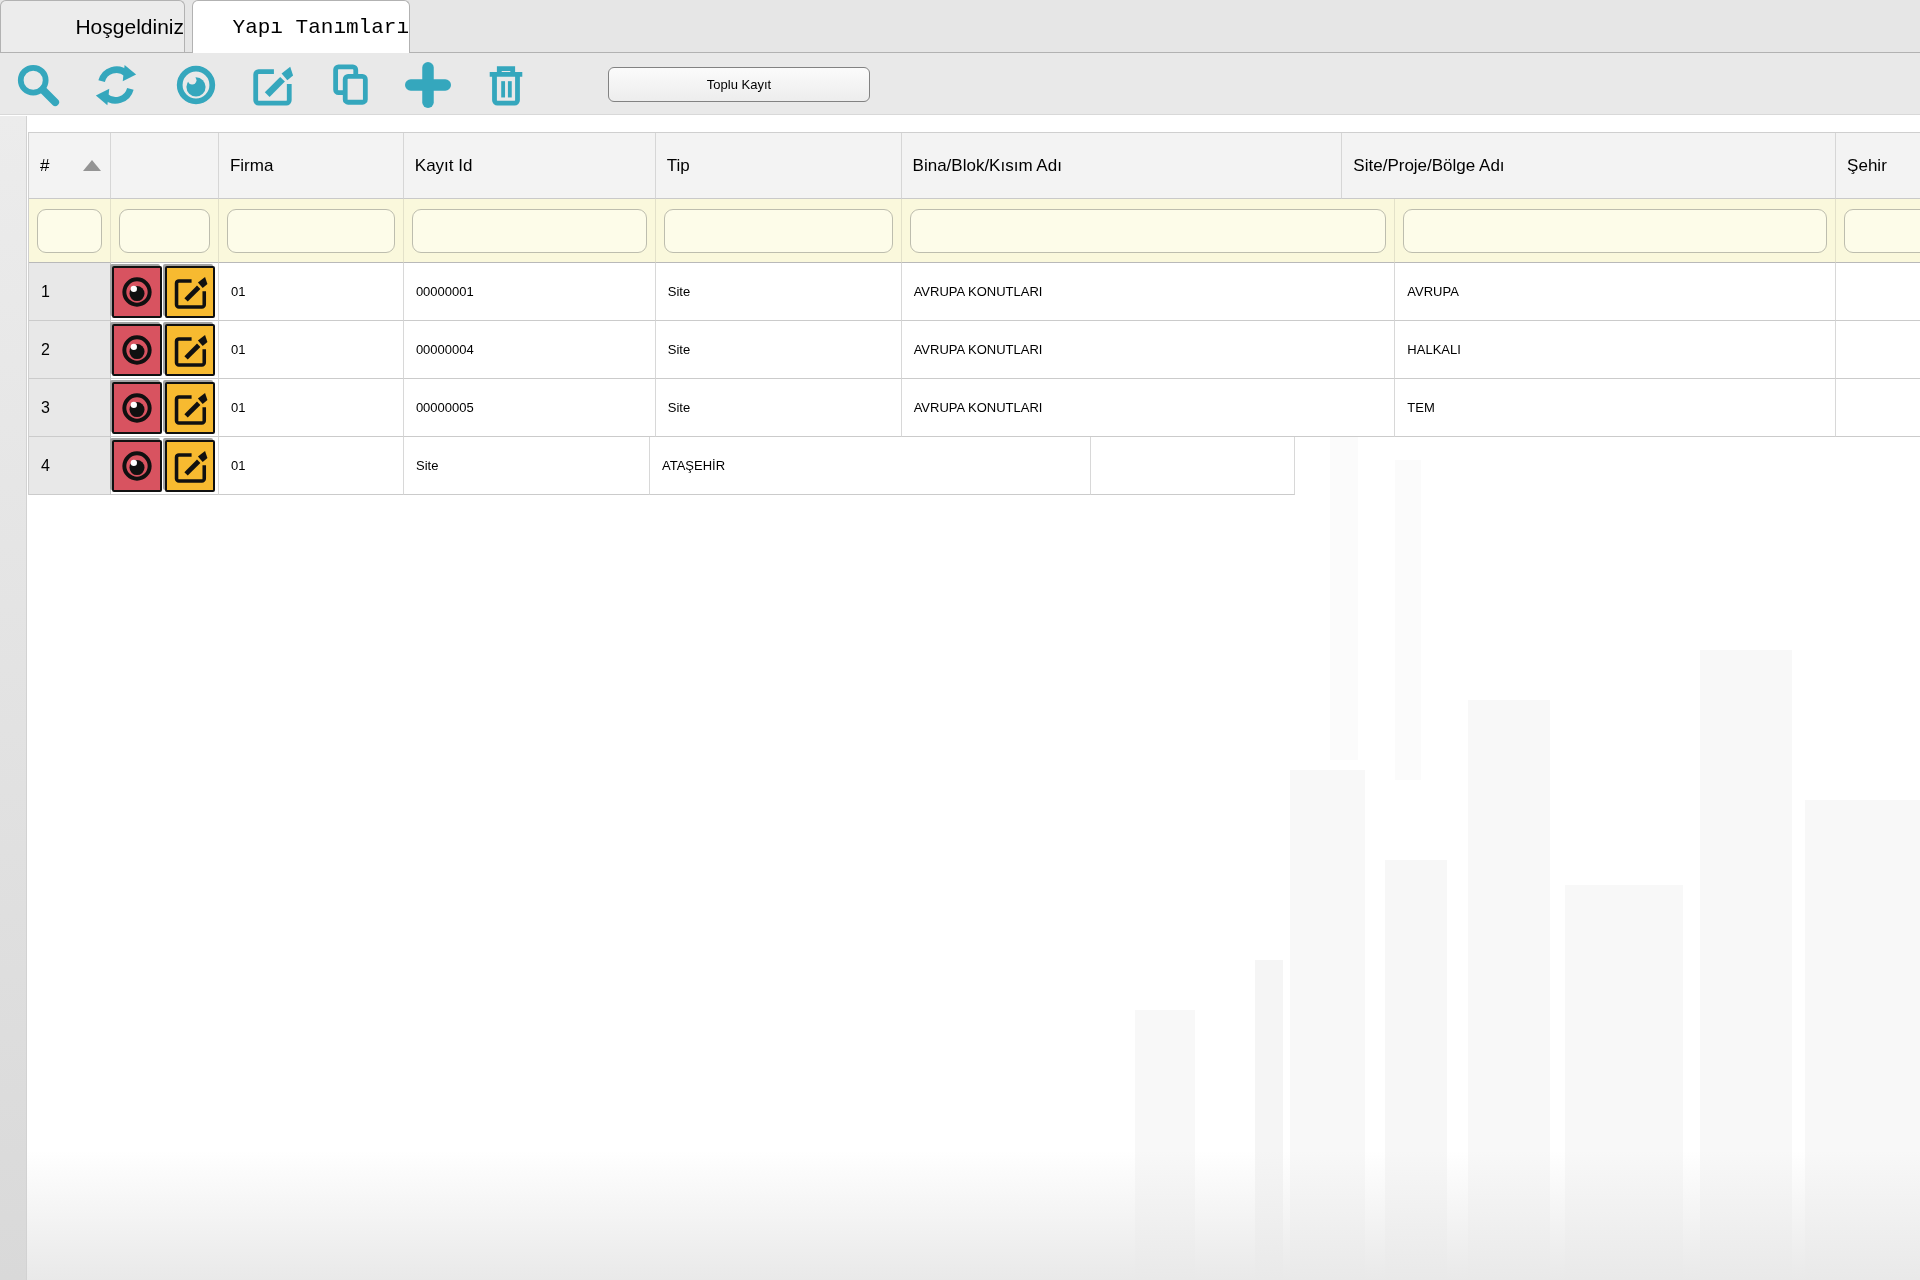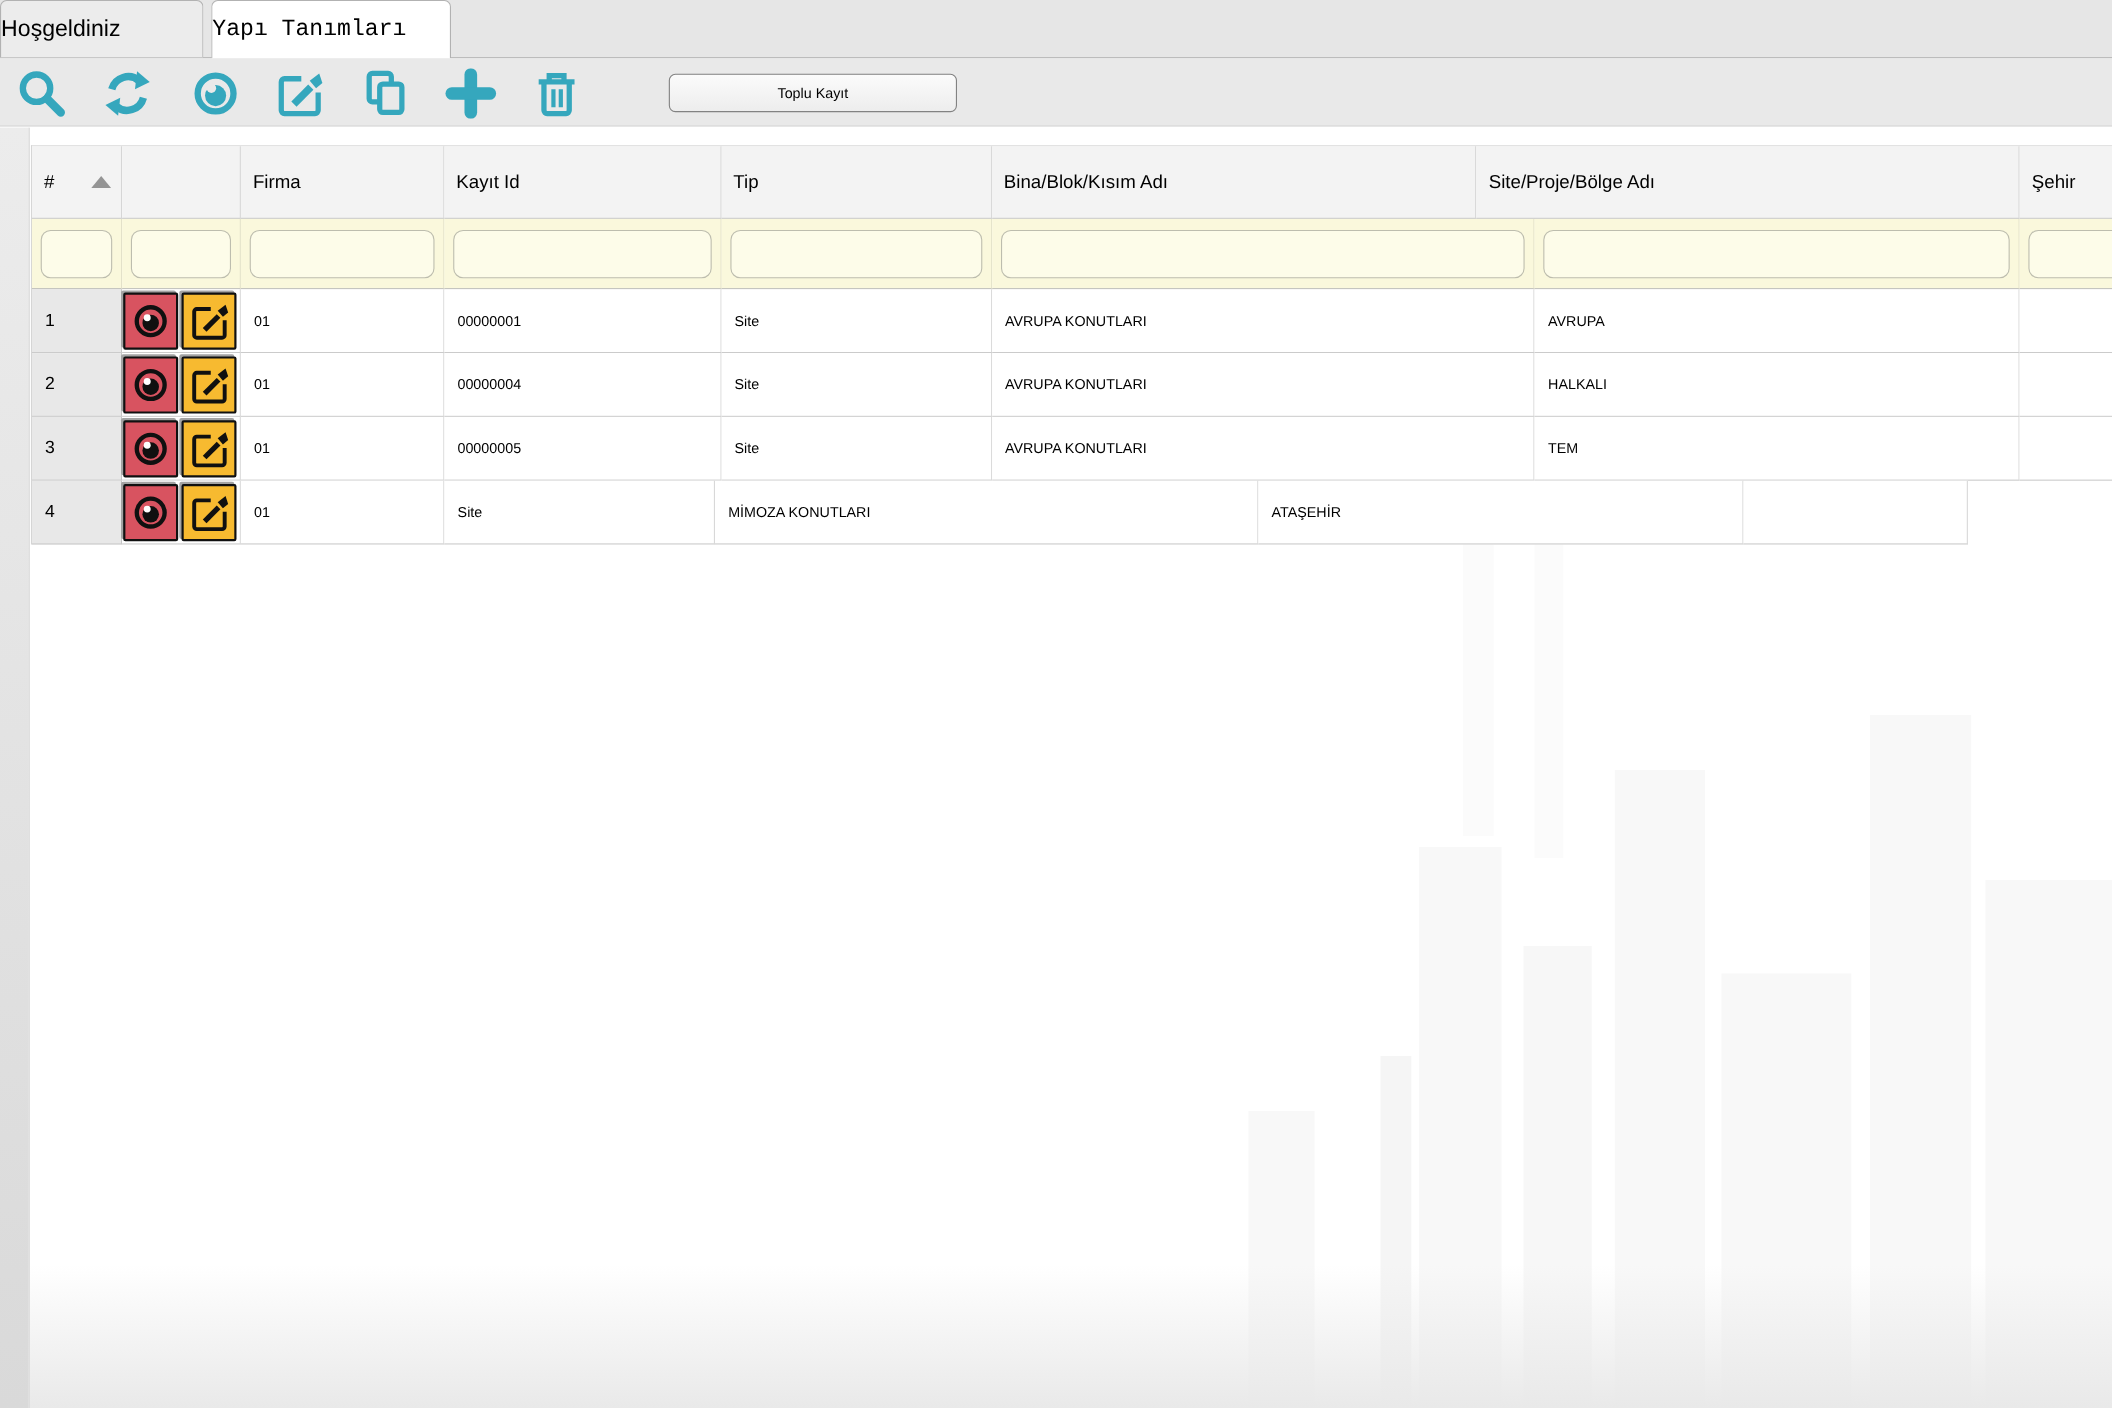--- a/index.html
+++ b/index.html
@@ -9,21 +9,21 @@
     font-family:"Liberation Sans","DejaVu Sans",sans-serif;
     color:#000;
   }
   
   .tabbar{
     position:absolute;left:0;top:0;width:1920px;height:53px;
     background:#e6e6e6;border-bottom:1px solid #b2b2b2;box-sizing:border-box;
   }
   .tab{
     position:absolute;top:0;height:52px;box-sizing:border-box;
-    display:flex;align-items:center;justify-content:flex-start;
+    display:flex;align-items:center;justify-content:flex-end;
     font-size:21px;cursor:default;
   }
   .tab.inactive{
     left:0;width:185px;background:#ececec;
     border:1px solid #b2b2b2;border-bottom:none;border-radius:6px 6px 0 0;
   }
   .tab.active{
     left:192px;width:218px;height:53px;background:#ffffff;
     border:1px solid #b2b2b2;border-bottom:none;border-radius:6px 6px 0 0;z-index:3;font-family:Liberation Mono, monospace;
   }
@@ -332,21 +332,20 @@
         <div class="rowbtn btn-yellow">
           <svg viewBox="0 0 48 48" fill="none" stroke="#101010">
             <path d="M42 23 V40 a3 3 0 0 1 -3 3 H10 a3 3 0 0 1 -3 -3 V13 a3 3 0 0 1 3 -3 H26" stroke-width="4.5"></path>
             <line x1="19" y1="34" x2="35" y2="18" stroke-width="6"></line>
             <polygon points="34,12 43,5 46,14 40,19" fill="#101010" stroke="none"></polygon>
           </svg>
         </div>
       </div>
       <div class="cell c2">01</div>
       <div class="cell c4">Site</div>
-      <div class="cell c5">MİMOZA KONUTLARI</div>
       <div class="cell c6">ATAŞEHİR</div>
       <div class="cell c7"></div>
     </div>
 
   </div>
 </div>
 
 <div class="bottom-fade"></div>
 
 </body></html>

